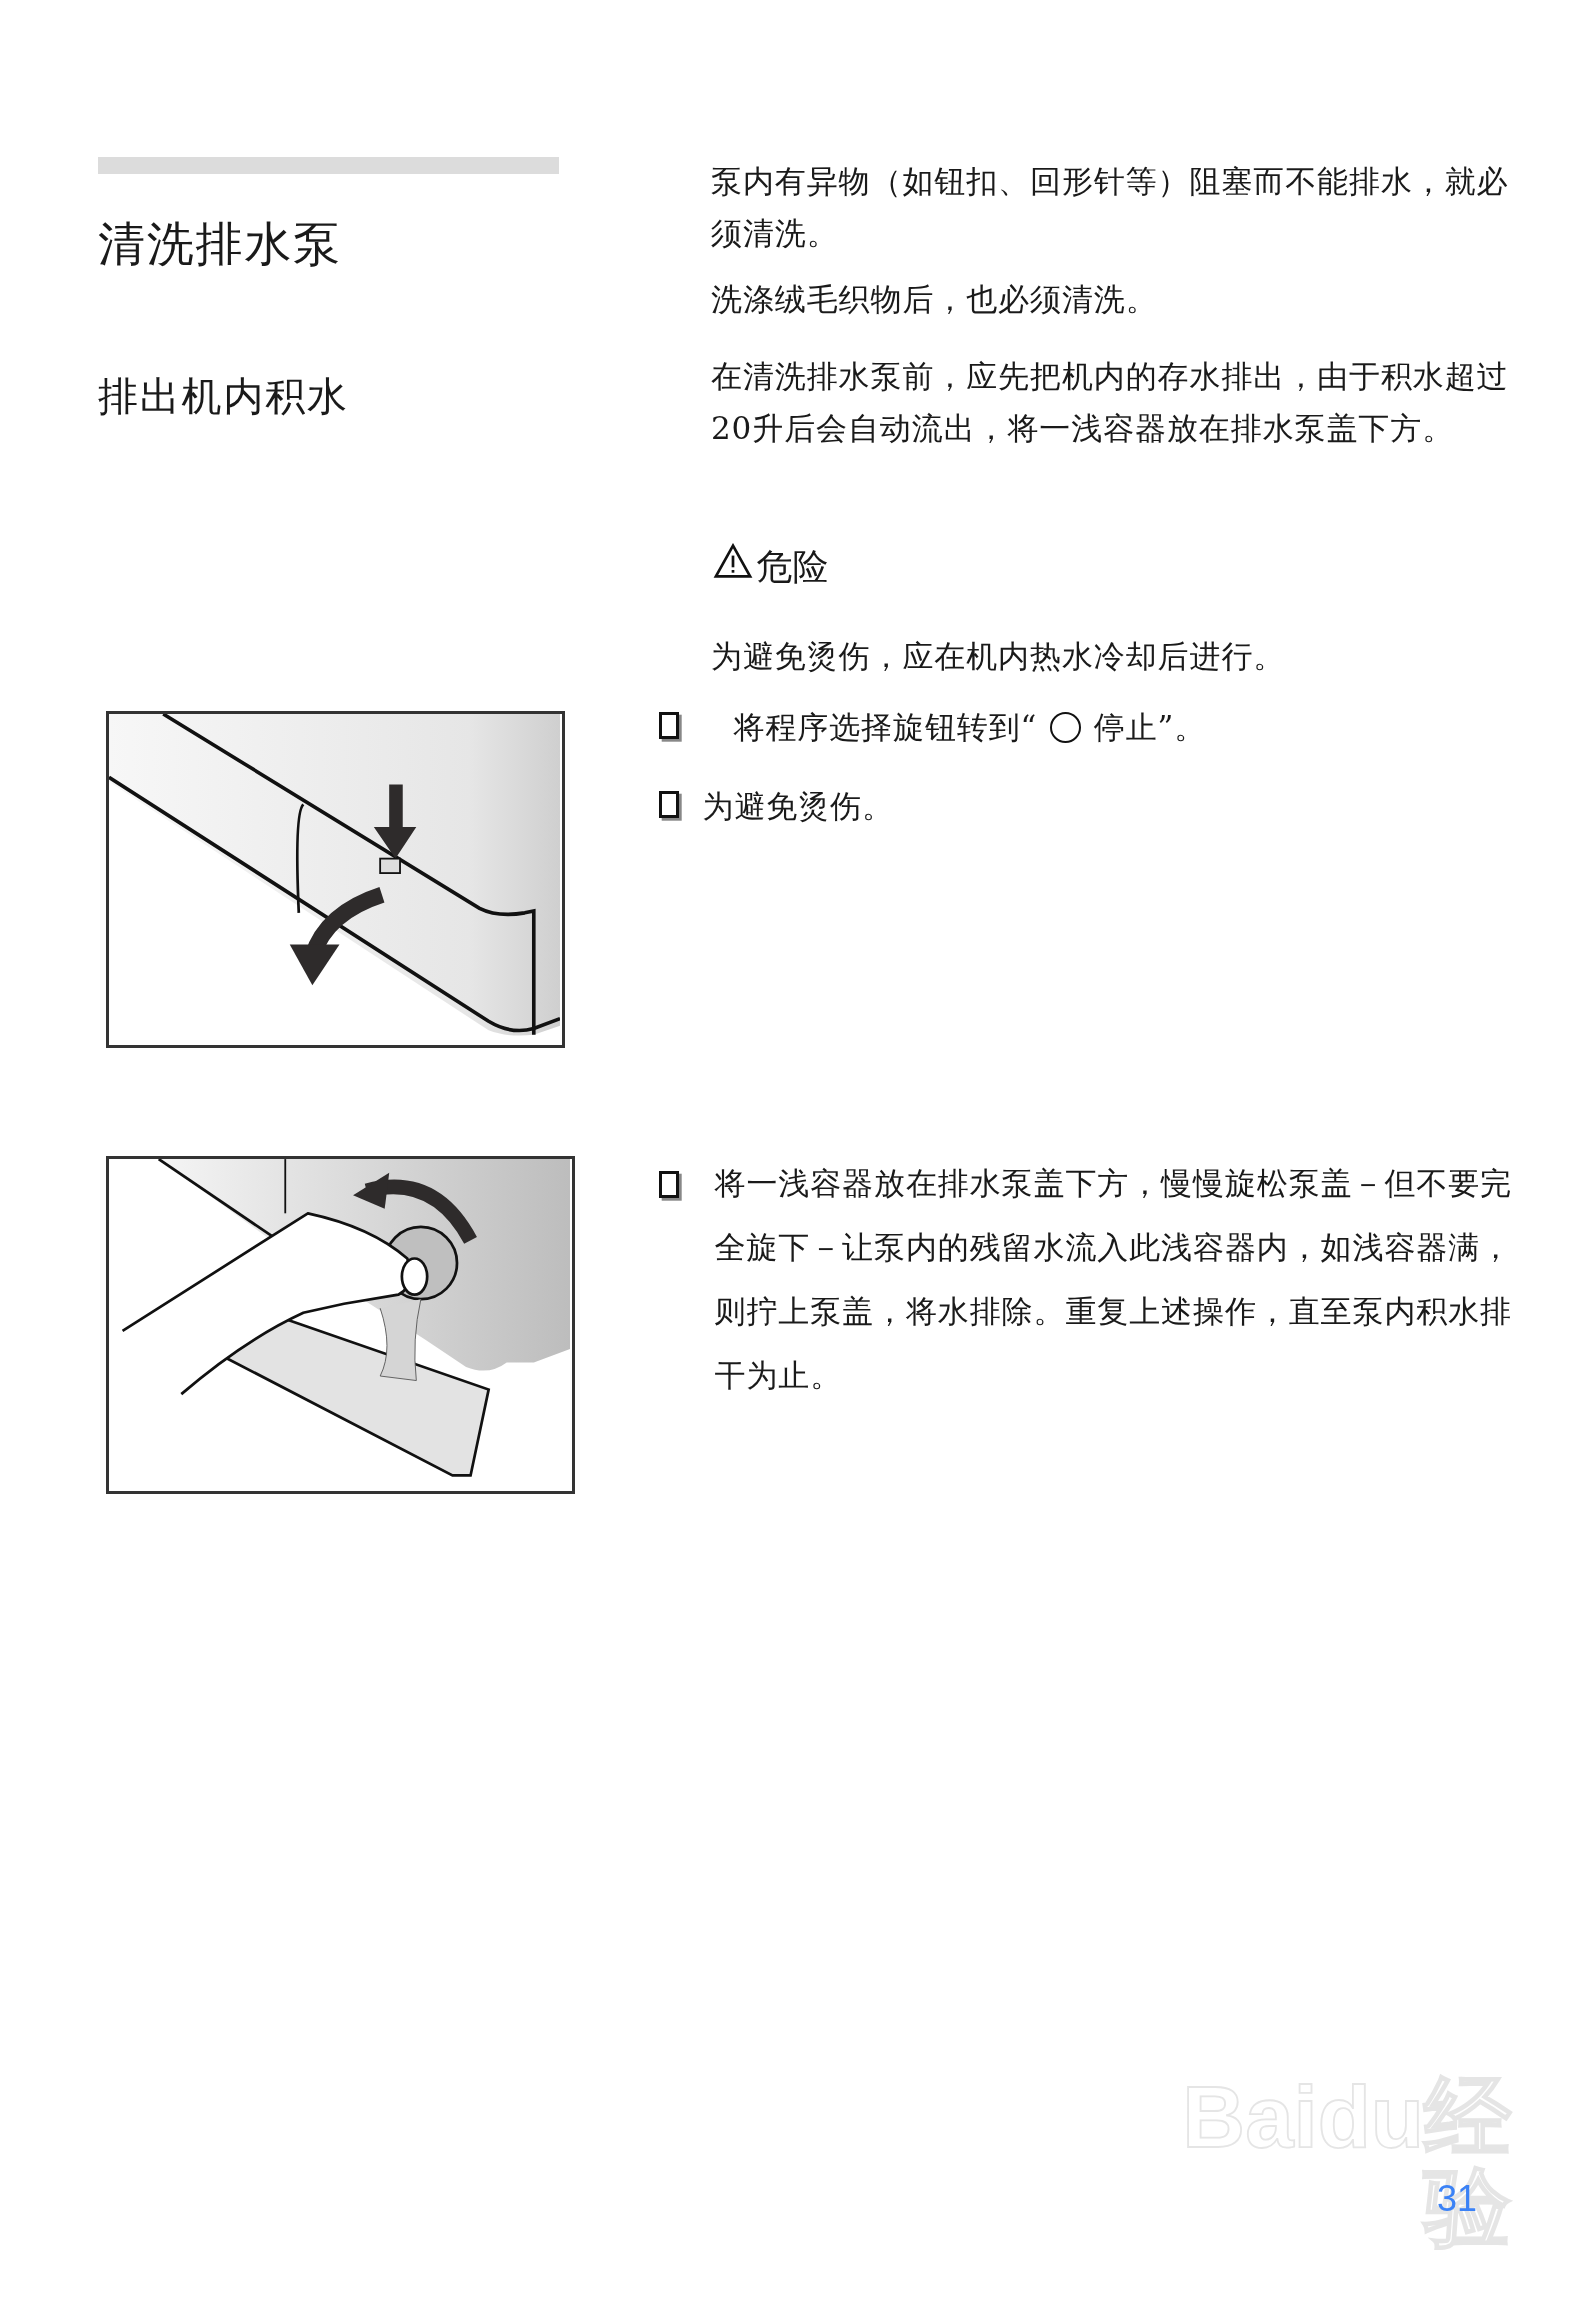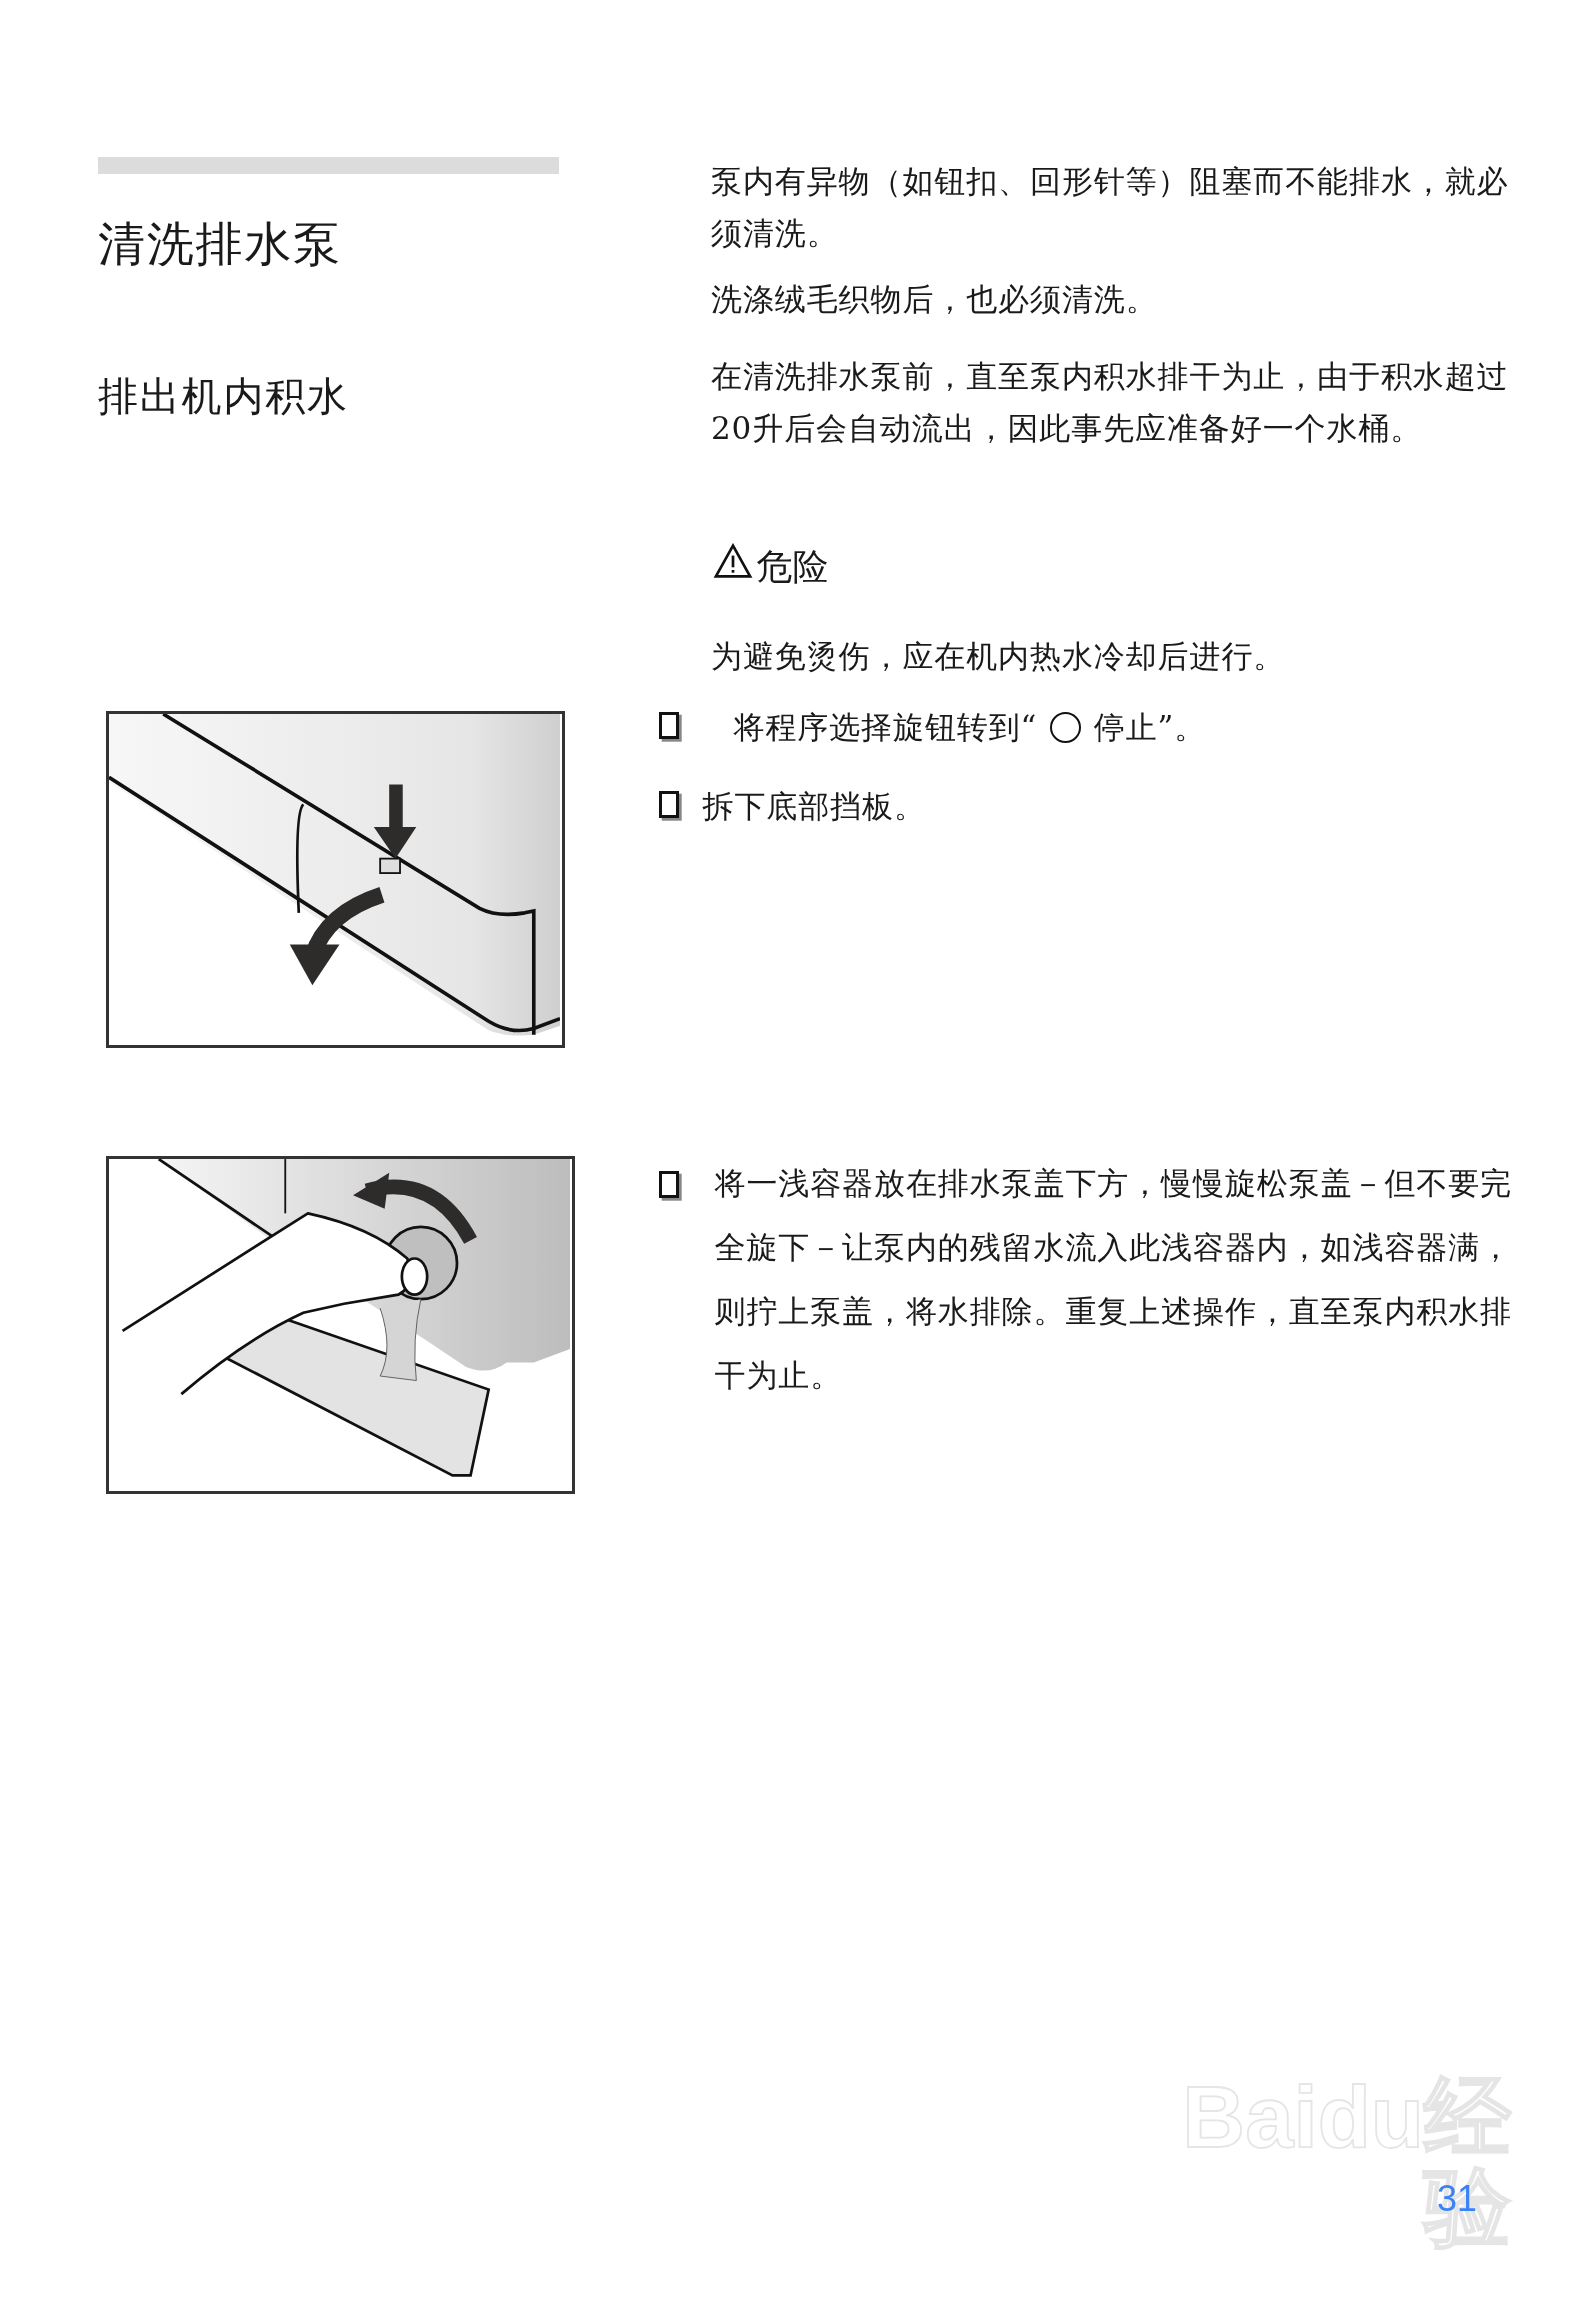--- a/index.html
+++ b/index.html
@@ -31,21 +31,21 @@
 </style>
 </head>
 <body>
 
 <div class="abs rule"></div>
 <div class="abs h1">清洗排水泵</div>
 <div class="abs h2">排出机内积水</div>
 
 <div class="abs para p1">泵内有异物（如钮扣、回形针等）阻塞而不能排水，就必须清洗。</div>
 <div class="abs para p2">洗涤绒毛织物后，也必须清洗。</div>
-<div class="abs para p3">在清洗排水泵前，直至泵内积水排干为止，由于积水超过20升后会自动流出，因此事先应准备好一个水桶。</div>
+<div class="abs para p3">在清洗排水泵前，应先把机内的存水排出，由于积水超过20升后会自动流出，将一浅容器放在排水泵盖下方。</div>
 
 <div class="abs warn">
   <span>
     <svg width="40" height="36" viewBox="0 0 44 40">
         <polygon points="22,3 41,37 3,37" fill="none" stroke="#111" stroke-width="3"></polygon>
         <rect x="20.5" y="14" width="3" height="13" fill="#111"></rect>
         <rect x="20.5" y="30" width="3" height="3" fill="#111"></rect>
       </svg>
   </span>
   <span>危险</span>
@@ -54,21 +54,21 @@
 
 <div class="abs step s1">
   <span class="box"></span>
   <span>
     <span>将程序选择旋钮转到“</span><span class="circ"></span><span>停止”。</span>
   </span>
 </div>
 
 <div class="abs step s2">
   <span class="box"></span>
-  <span>拆下底部挡板。</span>
+  <span>为避免烫伤。</span>
 </div>
 
 <div class="abs step s3">
   <span class="box" style="margin-top:20px"></span>
   <span style="width:805px">将一浅容器放在排水泵盖下方，慢慢旋松泵盖－但不要完全旋下－让泵内的残留水流入此浅容器内，如浅容器满，则拧上泵盖，将水排除。重复上述操作，直至泵内积水排干为止。</span>
 </div>
 
 <div class="abs fig fig1">
   <svg width="451" height="329" viewBox="0 0 499 364">
     <defs>

